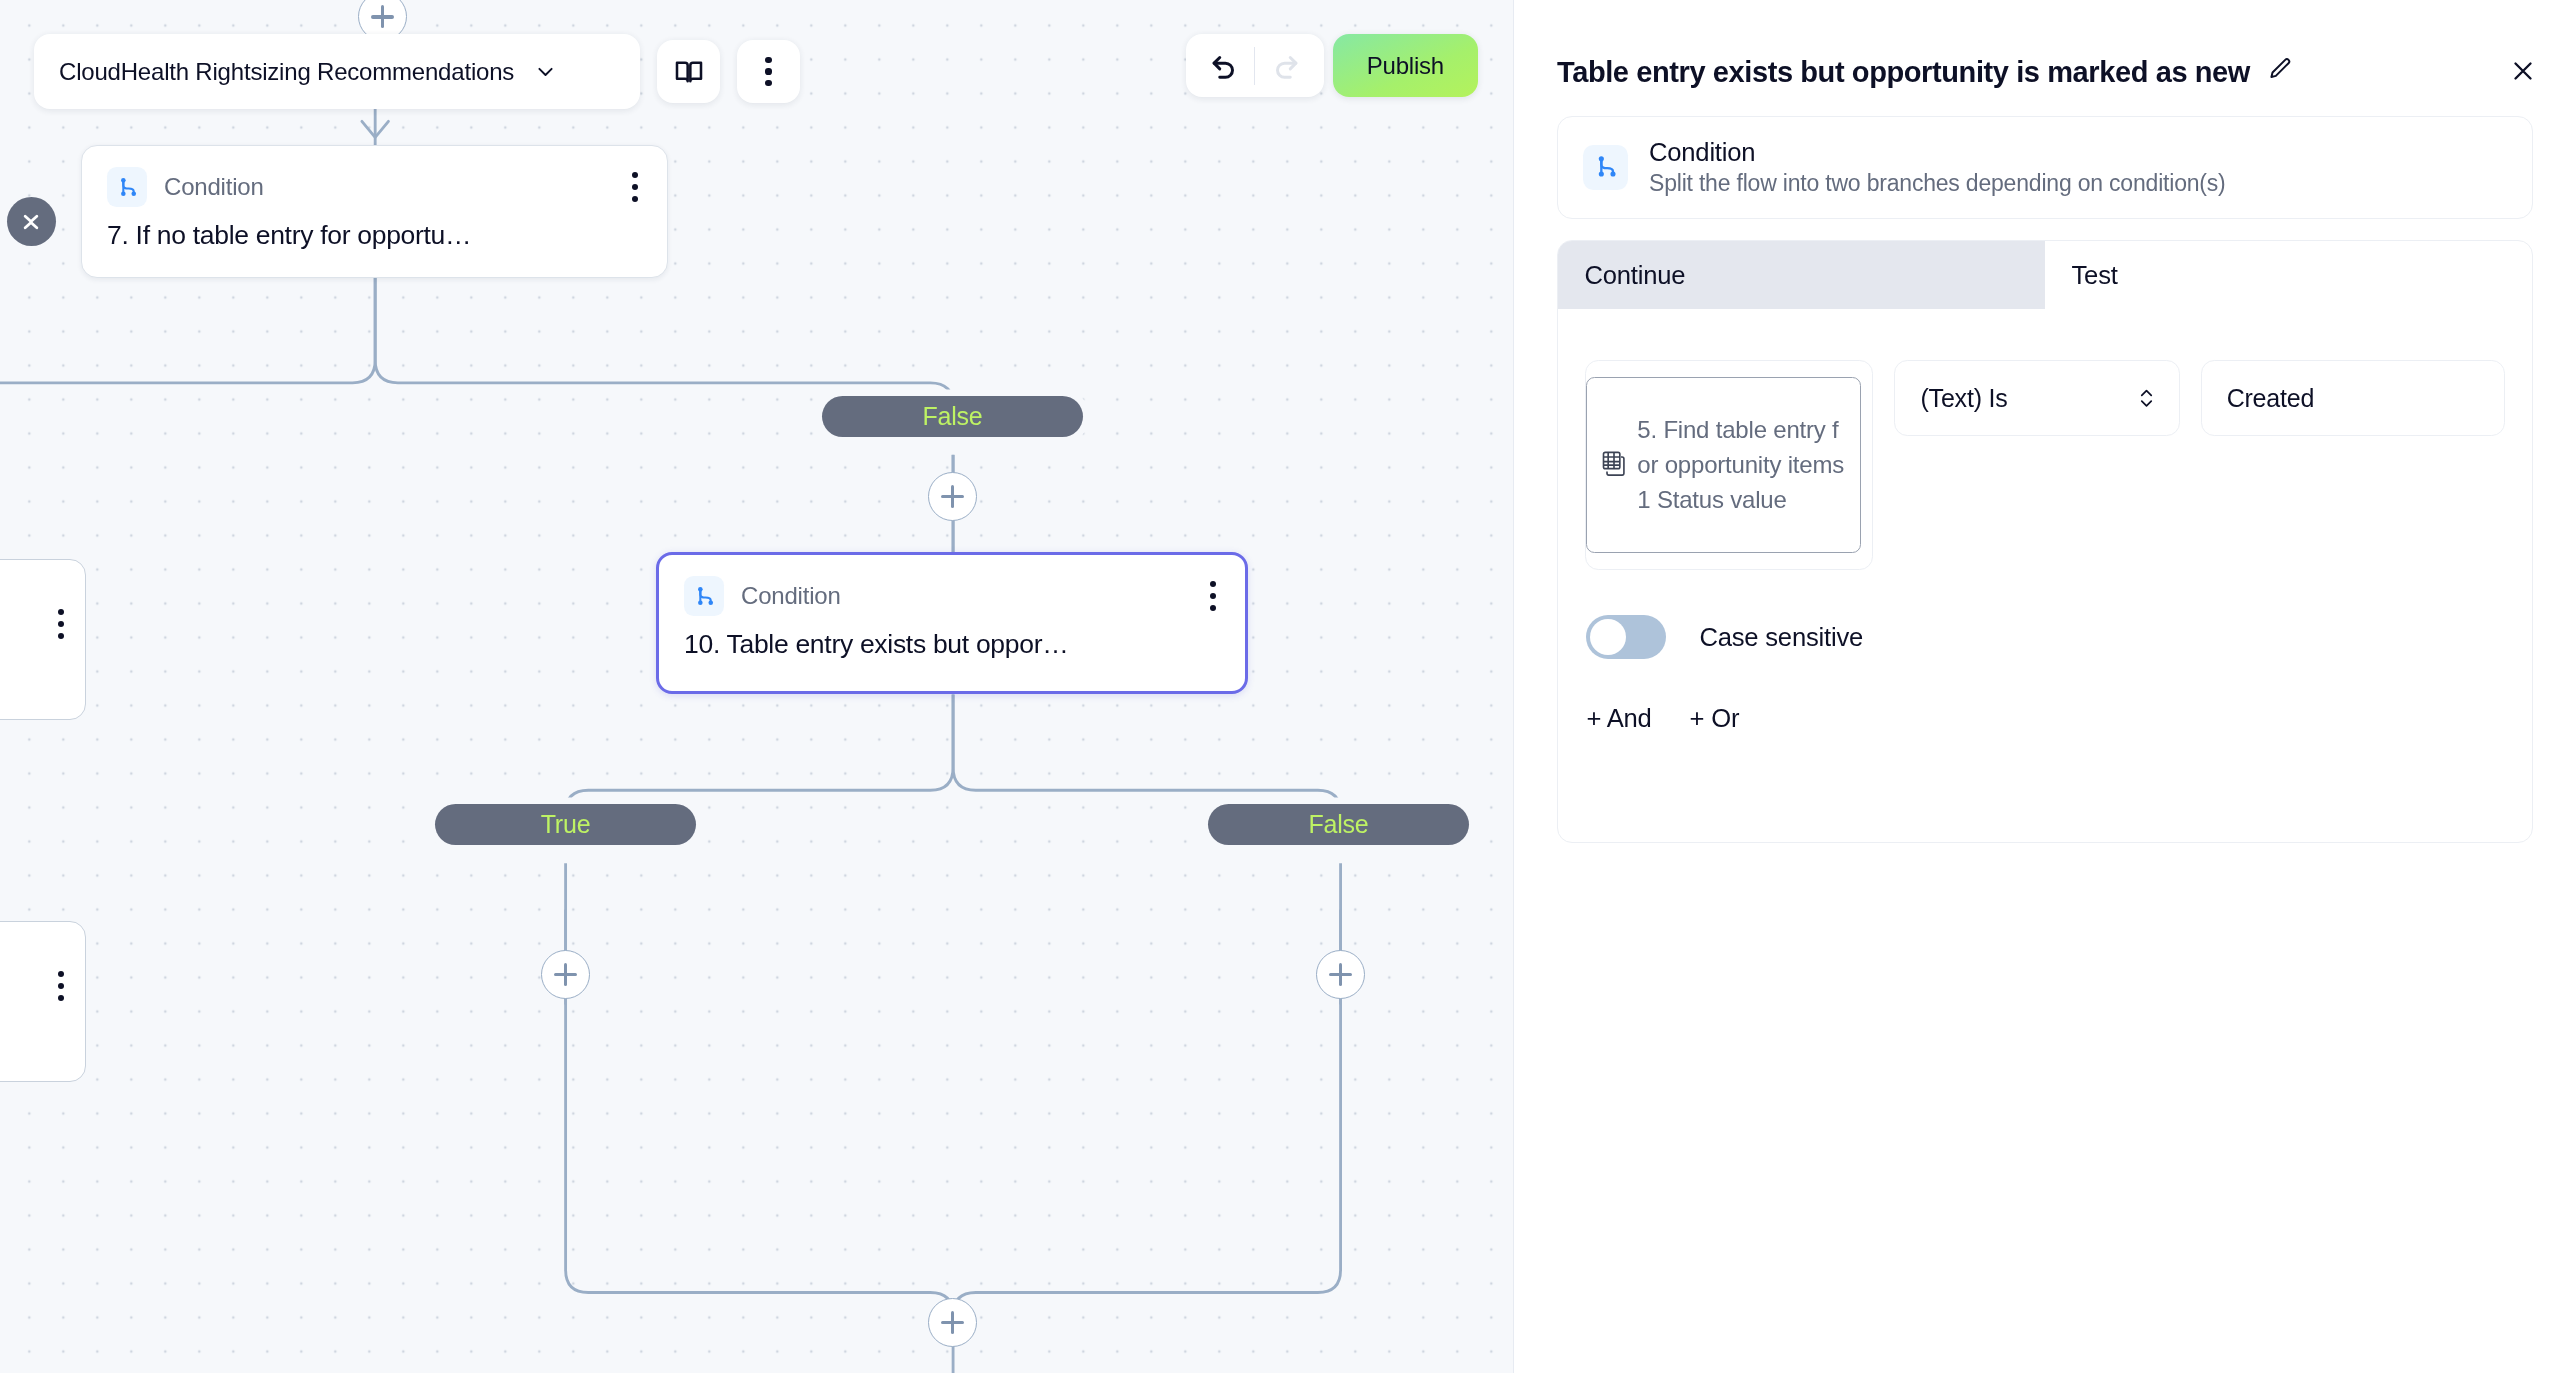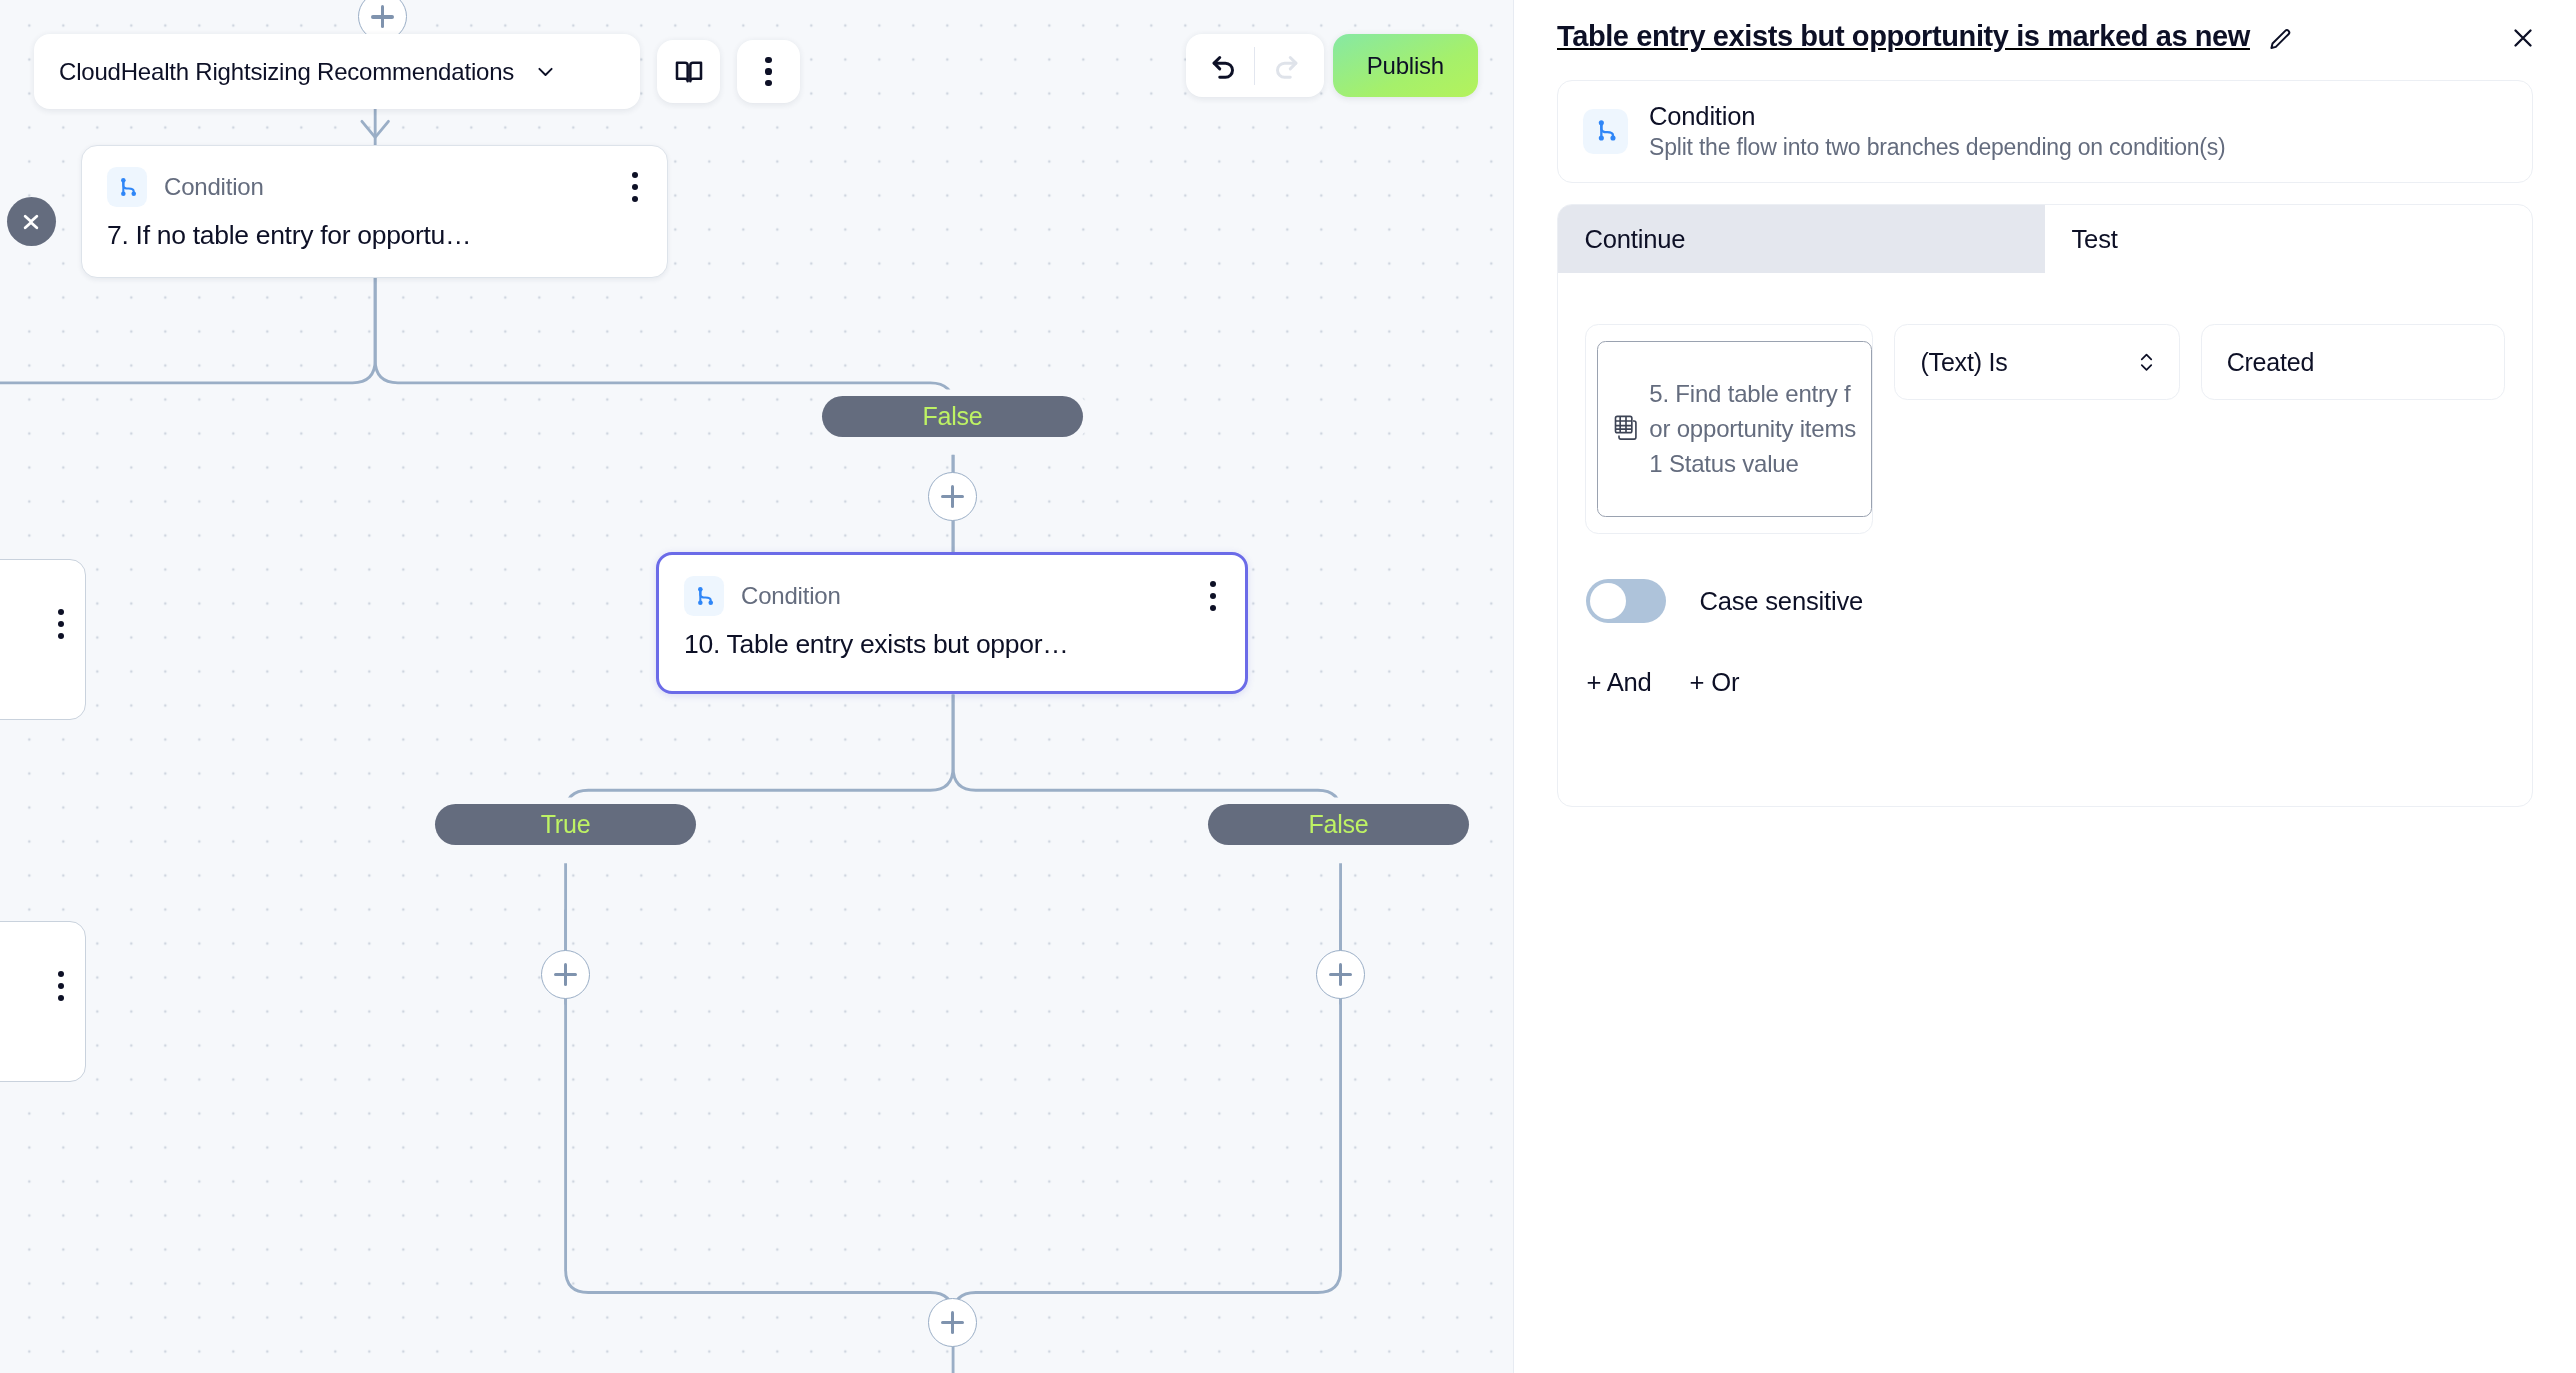--- a/index.html
+++ b/index.html
@@ -99,21 +99,21 @@
   .plus::before { width: 23px; height: 3.8px; }
   .plus::after { width: 3.8px; height: 23px; }
   .plus-top   { left: 358px; top: -7.6px; }
   .plus-false { left: 928px; top: 472px; }
   .plus-true-b  { left: 541px; top: 950px; }
   .plus-false-b { left: 1316px; top: 950px; }
   .plus-merge { left: 928px; top: 1298px; }
 
   
   .panel { position: relative; width: 1063px; height: 1374px; background: #fff; border-left: 1.9px solid #e7ebf2; }
-  .panel-head { display: flex; align-items: flex-end; padding: 20px 38px 0 43px; gap: 17px; text-decoration: underline; }
+  .panel-head { display: flex; align-items: flex-start; padding: 56px 38px 0 43px; gap: 17px; }
   .panel-title { font-size: 29px; font-weight: bold; color: #0d1026; letter-spacing: -0.4px; white-space: nowrap; }
   .edit-ico { cursor: pointer; flex: none; display: flex; }
   .close-ico { margin-left: auto; cursor: pointer; display: flex; }
 
   .info-card {
     margin: 26.5px 43px 0; border: 1.9px solid #eceff4; border-radius: 15px;
     display: flex; align-items: center; gap: 21px; padding: 21px 25px;
   }
   .info-ico { width: 45px; height: 45px; border-radius: 10.4px; background: #eef6fe; display: flex; align-items: center; justify-content: center; flex: none; }
   .info-name { font-size: 25.6px; color: #0d1026; letter-spacing: -0.2px; }
@@ -121,21 +121,21 @@
 
   .cfg-card { margin: 21px 43px 0; border: 1.9px solid #eceff4; border-radius: 15px; overflow: hidden; height: 603px; }
   .tabs { display: flex; height: 68px; }
   .tab { flex: 1; display: flex; align-items: center; padding-left: 26.5px; font-size: 25.6px; color: #0d1026; cursor: pointer; letter-spacing: -0.2px; }
   .tab.active { background: #e4e7ee; }
   .cfg-body { padding: 28px 26.5px 0; }
   .section-label { font-size: 25.6px; color: #0d1026; letter-spacing: -0.2px; }
 
   .cond-row { display: flex; gap: 21px; align-items: flex-start; margin-top: 23px; }
   .field-box { border: 1.9px solid #eceff4; border-radius: 13.3px; }
-  .token-field { width: 313px; height: 210px; display: flex; align-items: center; justify-content: flex-end; }
+  .token-field { width: 313px; height: 210px; display: flex; align-items: center; justify-content: flex-start; }
   .token {
     border: 1.9px solid #9aa2b0; border-radius: 8.5px; width: 275px; height: 176px;
     display: flex; align-items: center; gap: 9.5px; padding: 0 11.4px 0 13.3px;
   }
   .token-txt { font-size: 24px; color: #646c7e; line-height: 1.45; word-break: break-all; letter-spacing: -0.2px; }
   .op-field { width: 305px; height: 76px; display: flex; align-items: center; padding: 0 21px 0 25px; cursor: pointer; }
   .op-txt { font-size: 25px; color: #0d1026; letter-spacing: -0.2px; }
   .op-chev { margin-left: auto; display: flex; }
   .val-field { width: 326px; height: 76px; display: flex; align-items: center; padding: 8px 25px; cursor: text; }
   .val-txt { font-size: 25px; color: #0d1026; letter-spacing: -0.2px; }

